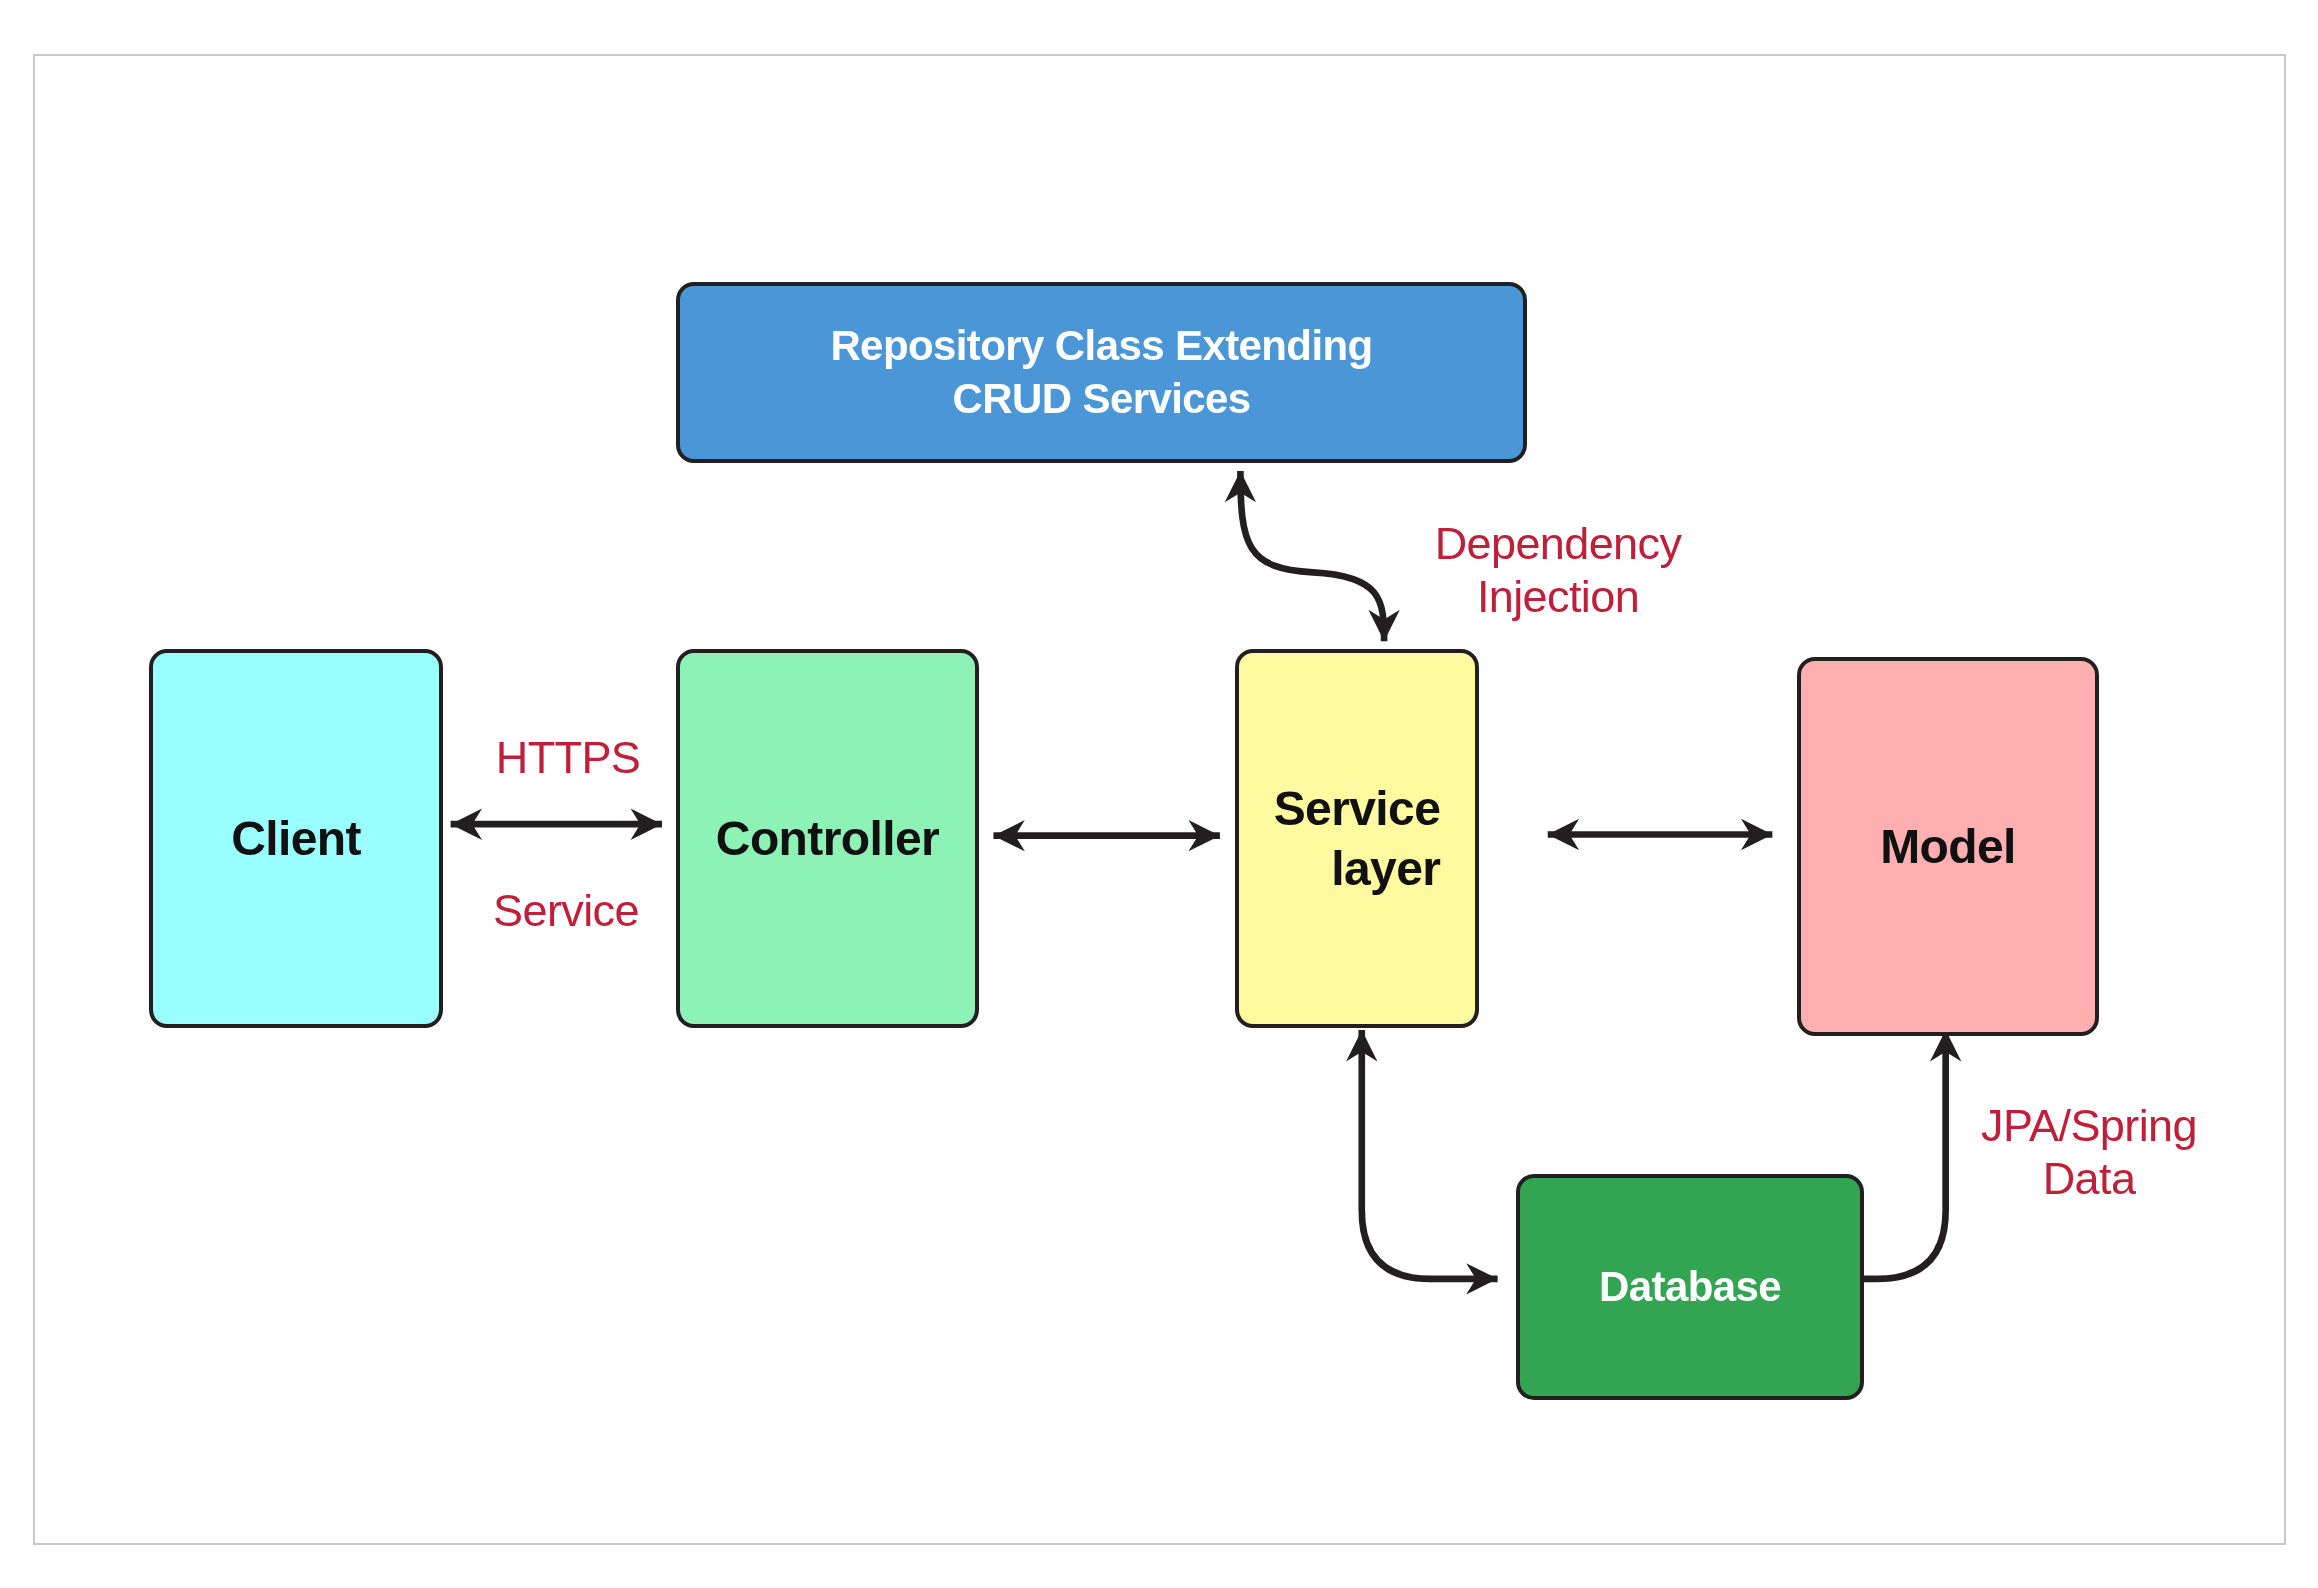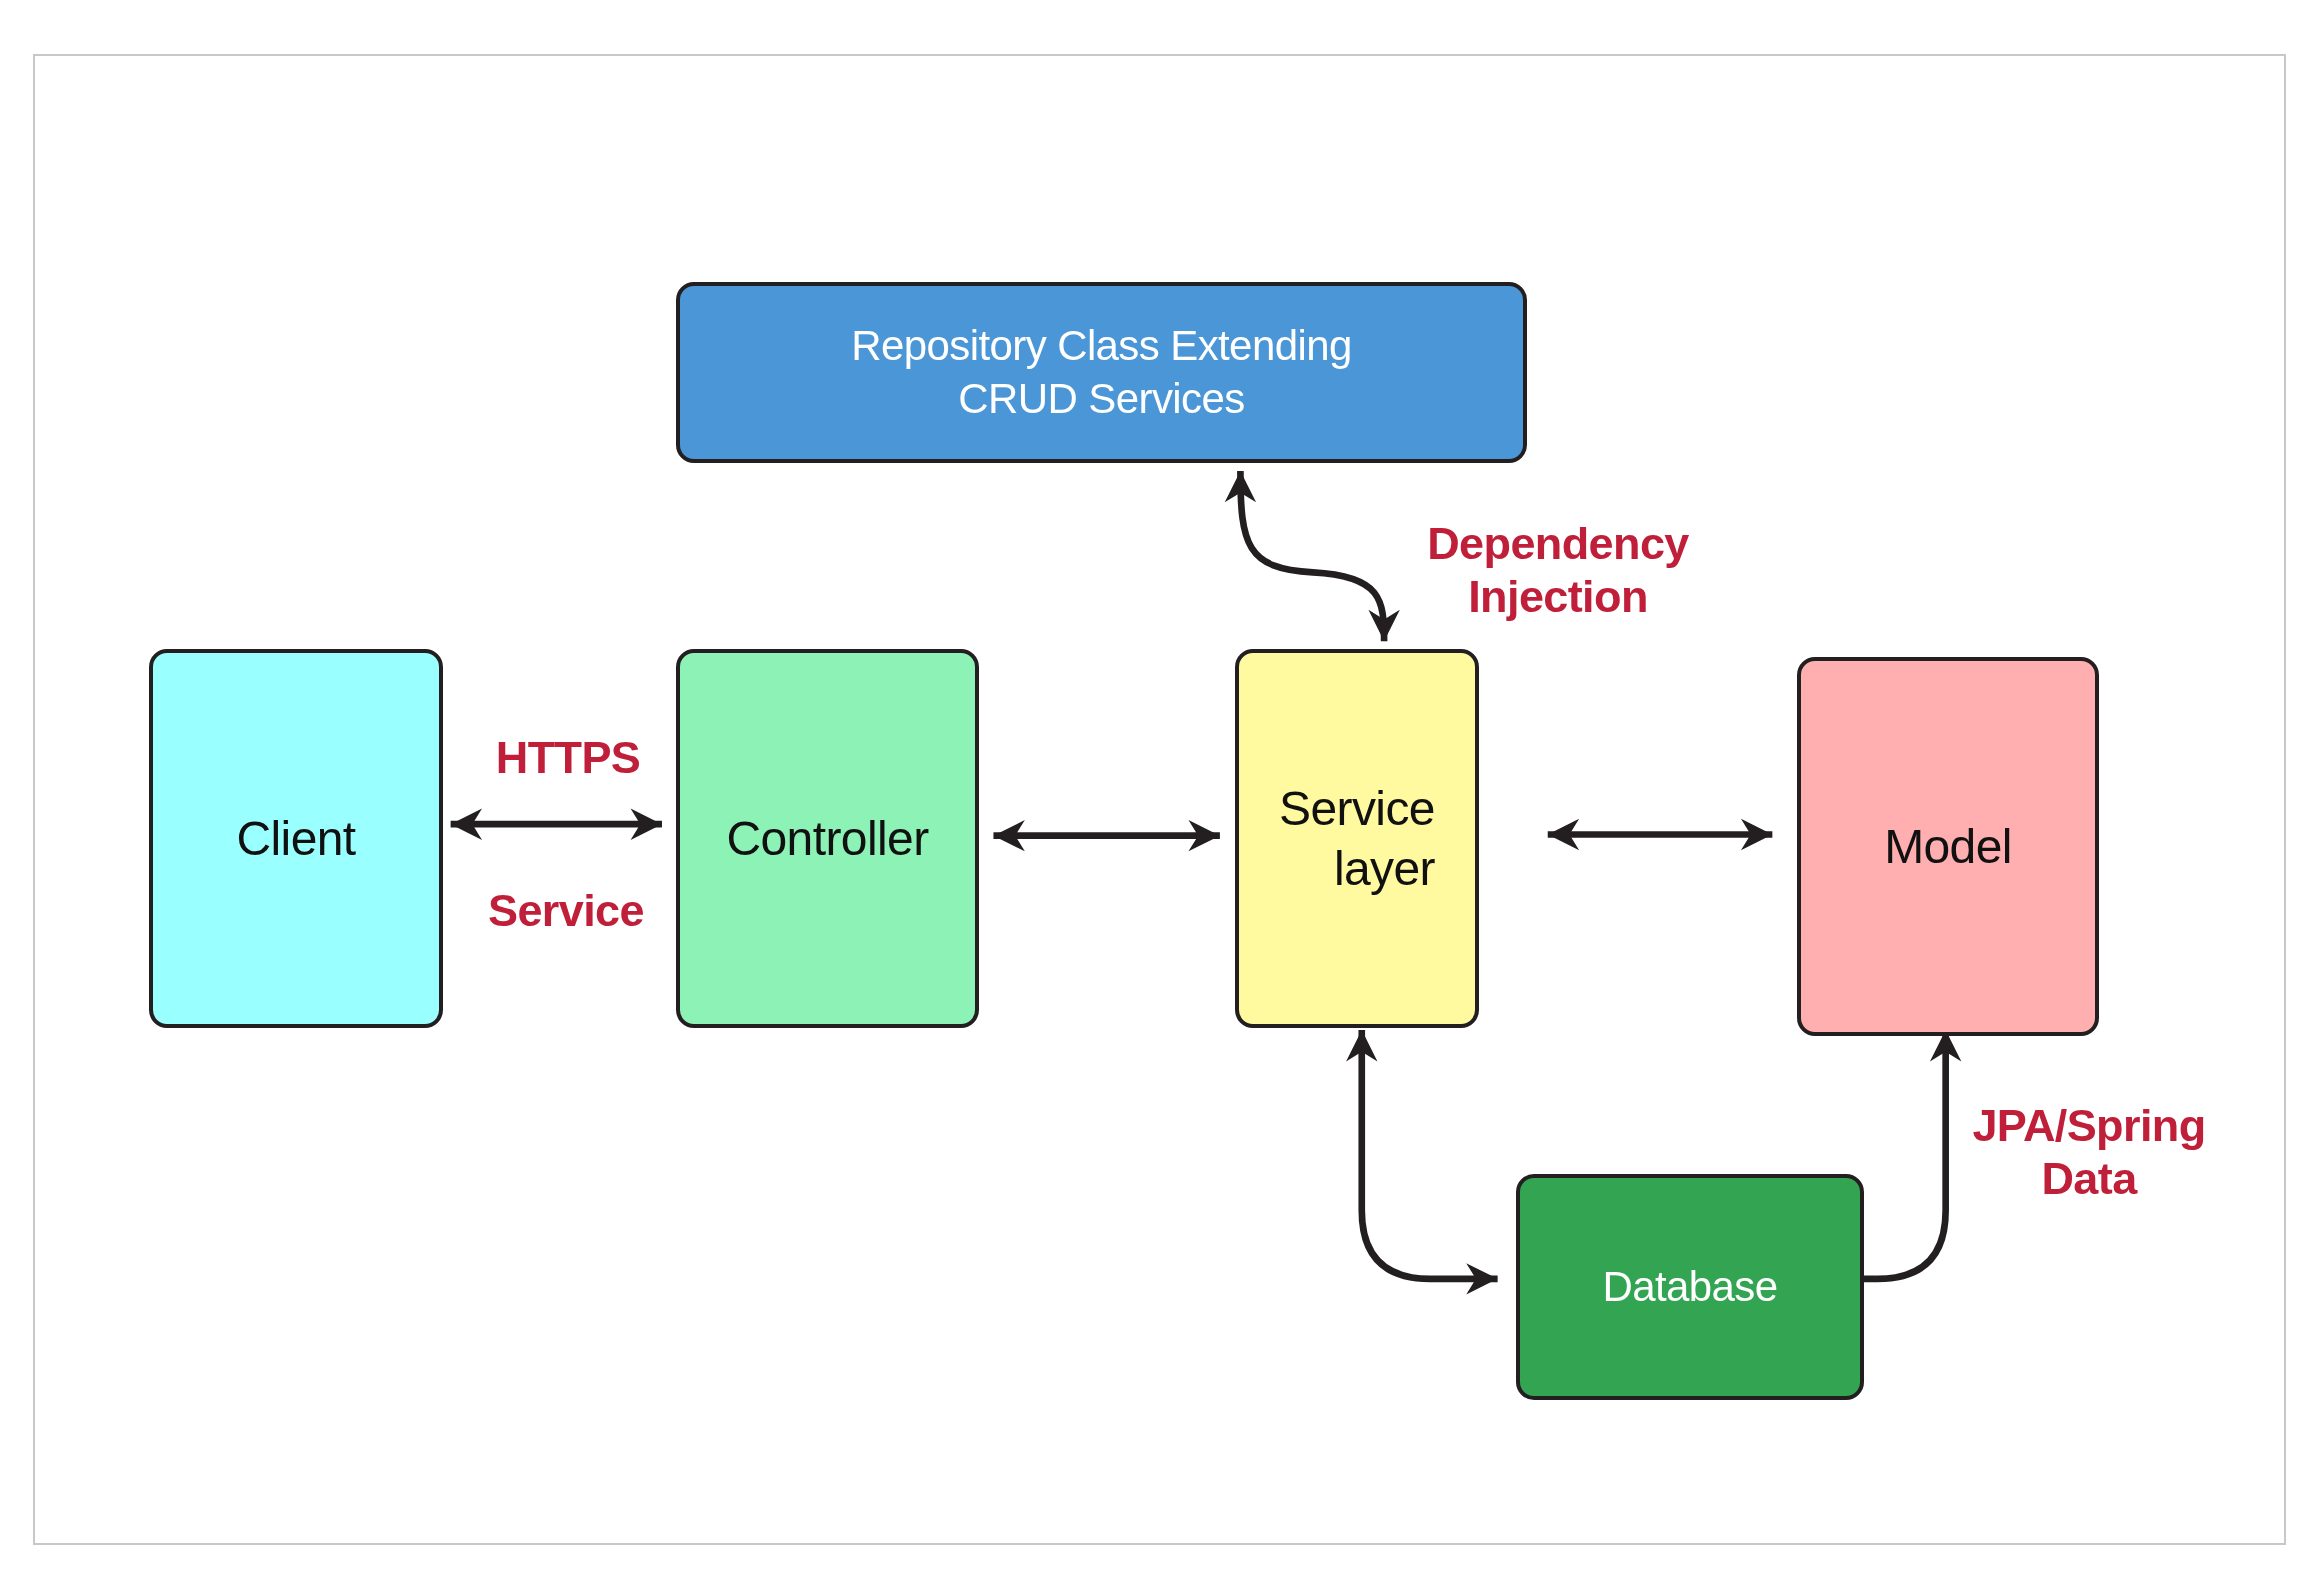--- a/index.html
+++ b/index.html
@@ -39,39 +39,39 @@
   }
   .node {
     position: absolute;
     box-sizing: border-box;
     border: 4.2px solid #231f20;
     border-radius: 18px;
     display: flex;
     align-items: center;
     justify-content: center;
     text-align: center;
-    font-weight: normal;
+    font-weight: bold;
     white-space: pre-line;
     line-height: 1.25;
     letter-spacing: -0.6px;
   }
   .node-big-label   { font-size: 48px; }
   .node-small-label { font-size: 42px; }
 
   #node-repository { left: 676px; top: 282px;  width: 851px; height: 181px; }
   #node-client     { left: 149px;  top: 649px; width: 294px;  height: 379px; }
   #node-controller { left: 676px; top: 649px; width: 303px;  height: 379px; }
   #node-service    { left: 1235px; top: 649px; width: 244px;  height: 379px; text-align: right; }
   #node-model      { left: 1797px; top: 649px; width: 302px;  height: 379px; margin-top: 8px; }
   #node-database   { left: 1516px; top: 1174px; width: 348px;  height: 226px; }
 
   .edge-label {
     position: absolute;
     transform: translate(-50%, -50%);
-    font-weight: bold;
+    font-weight: normal;
     font-size: 45px;
     text-align: center;
     white-space: pre-line;
     line-height: 1.18;
     letter-spacing: -0.6px;
   }
   #label-https      { left: 568px;  top: 758px; }
   #label-request    { left: 566px;  top: 911px; }
   #label-dependency { left: 1558px; top: 570px;  }
   #label-jpa        { left: 2089px; top: 1152px; }

